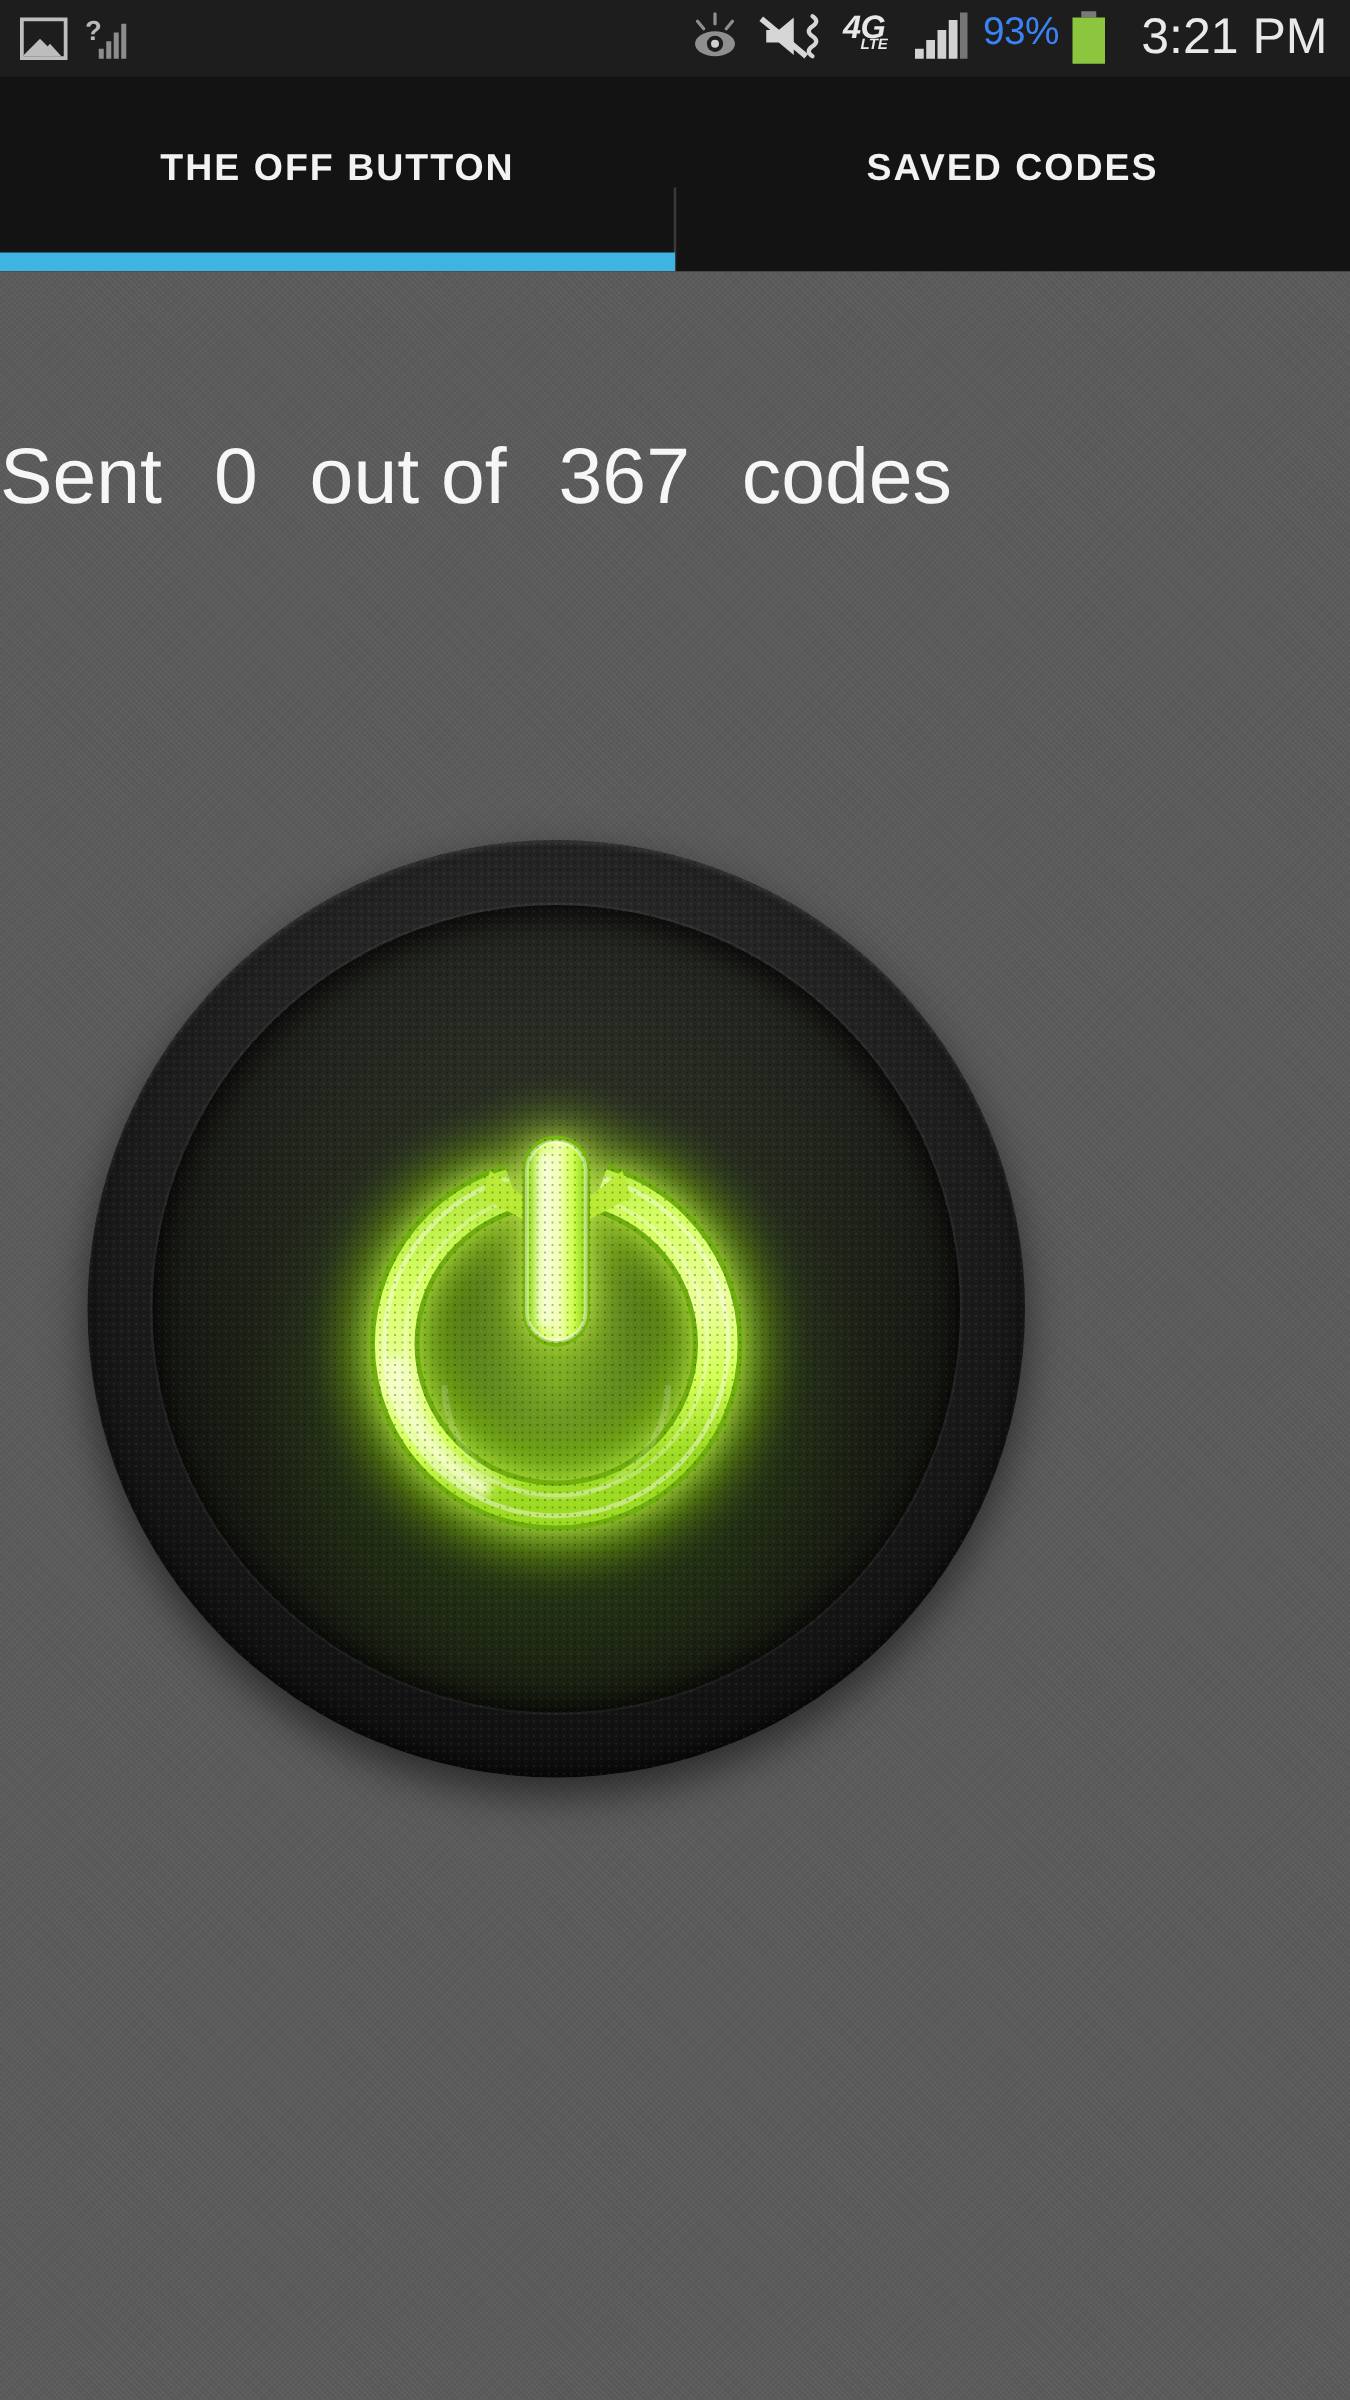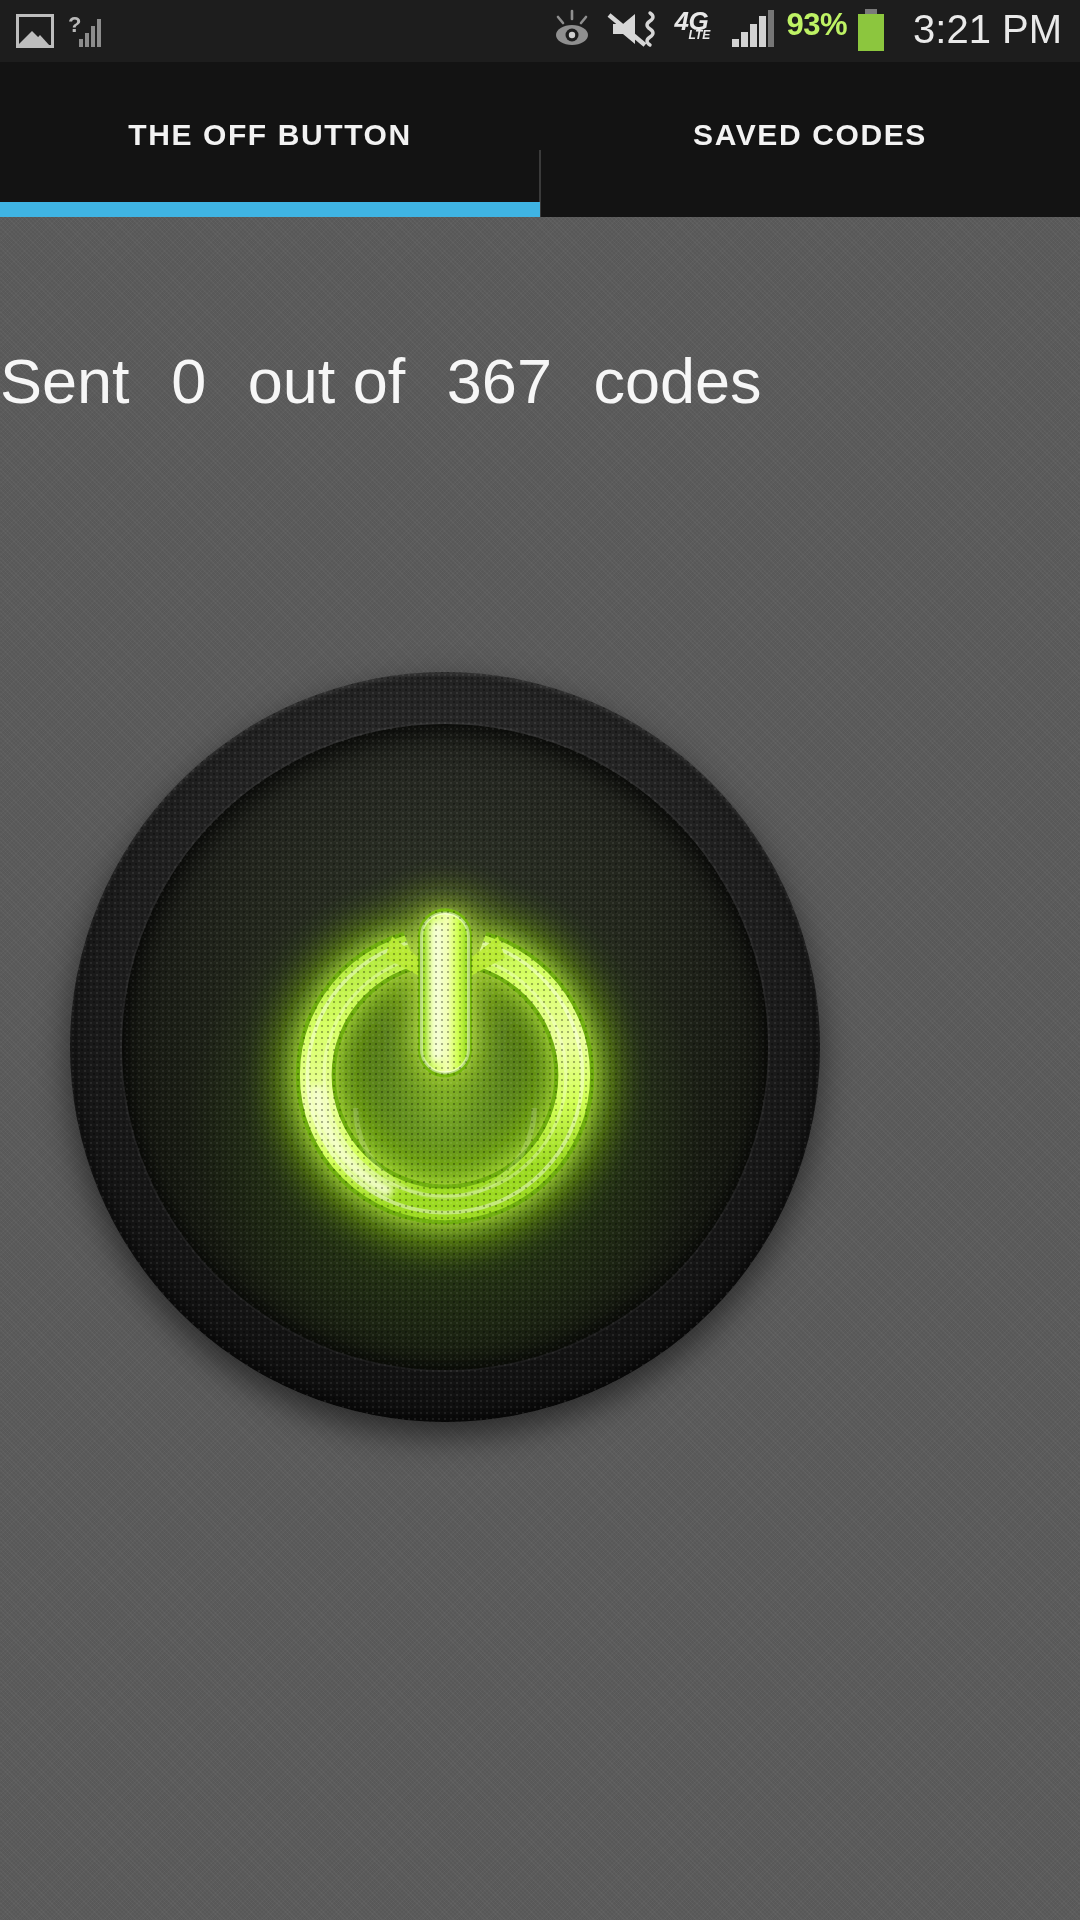--- a/index.html
+++ b/index.html
@@ -100,23 +100,23 @@
     position: absolute;
     left: 14px; top: 20px;
     font-size: 12px;
     font-weight: bold;
     font-style: italic;
     line-height: 1;
   }
   .icon-signal { display: block; }
 
   .battery-pct {
-    color: #bef264;
+    color: #3b82f6;
     font-size: 31px;
-    font-weight: bold;
+    font-weight: normal;
     letter-spacing: -0.5px;
     line-height: 1;
   }
   .battery {
     position: relative;
     width: 26px; height: 42px;
   }
   .battery .cap {
     position: absolute;
     left: 7px; top: 0;

